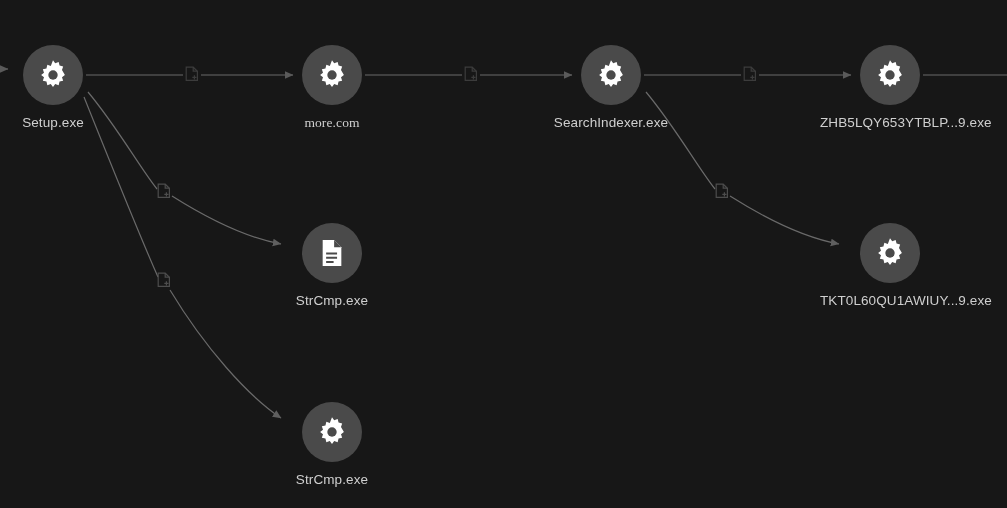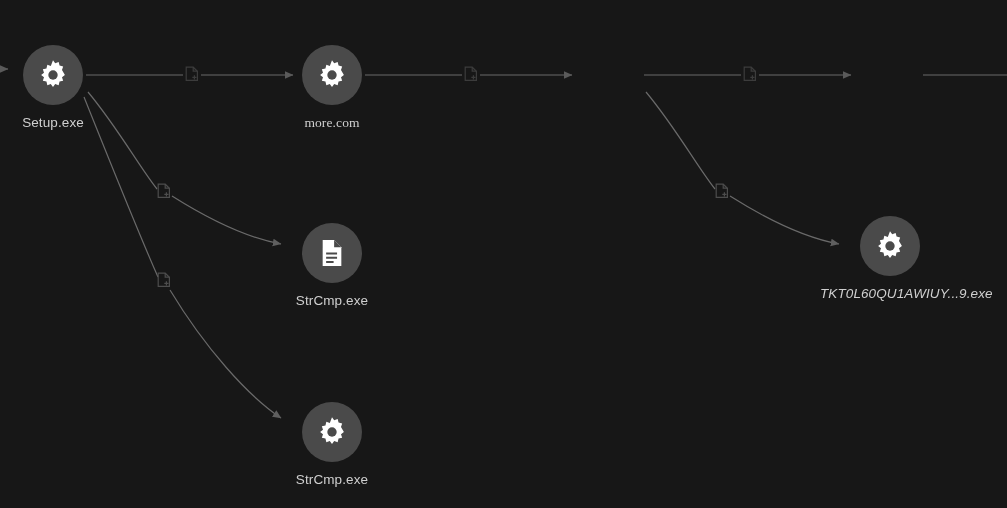--- a/index.html
+++ b/index.html
@@ -180,34 +180,52 @@
   <div class="node" style="left:332px; top:45px;font-family:Liberation Serif, serif;">
     <div class="node-circle">
       <svg width="34" height="34" viewBox="0 0 24 24">
         <path fill="#ffffff" d="M12 1.6l1.55 2.02 2.45-.82.62 2.54 2.55.6-.82 2.46L20.4 12l-2.05 1.6.82 2.46-2.55.6-.62 2.54-2.45-.82L12 20.4l-1.55-2.02-2.45.82-.62-2.54-2.55-.6.82-2.46L3.6 12l2.05-1.6-.82-2.46 2.55-.6.62-2.54 2.45.82z"></path>
         <circle cx="12" cy="12" r="3.3" fill="#4a4a4a"></circle>
       </svg>
     </div>
     <div class="node-label">more.com</div>
   </div>
 
-
+  <div class="node" style="left:611px; top:45px;">
+    <div class="node-circle">
+      <svg width="34" height="34" viewBox="0 0 24 24">
+        <path fill="#ffffff" d="M12 1.6l1.55 2.02 2.45-.82.62 2.54 2.55.6-.82 2.46L20.4 12l-2.05 1.6.82 2.46-2.55.6-.62 2.54-2.45-.82L12 20.4l-1.55-2.02-2.45.82-.62-2.54-2.55-.6.82-2.46L3.6 12l2.05-1.6-.82-2.46 2.55-.6.62-2.54 2.45.82z"></path>
+        <circle cx="12" cy="12" r="3.3" fill="#4a4a4a"></circle>
+      </svg>
+    </div>
+    <div class="node-label">SearchIndexer.exe</div>
+  </div>
+
+  <div class="node" style="left:890px; top:45px;">
+    <div class="node-circle">
+      <svg width="34" height="34" viewBox="0 0 24 24">
+        <path fill="#ffffff" d="M12 1.6l1.55 2.02 2.45-.82.62 2.54 2.55.6-.82 2.46L20.4 12l-2.05 1.6.82 2.46-2.55.6-.62 2.54-2.45-.82L12 20.4l-1.55-2.02-2.45.82-.62-2.54-2.55-.6.82-2.46L3.6 12l2.05-1.6-.82-2.46 2.55-.6.62-2.54 2.45.82z"></path>
+        <circle cx="12" cy="12" r="3.3" fill="#4a4a4a"></circle>
+      </svg>
+    </div>
+    <div class="node-label">ZHB5LQY653YTBLP...9.exe</div>
+  </div>
 
   <div class="node" style="left:332px; top:223px;">
     <div class="node-circle">
       <svg width="32" height="32" viewBox="0 0 24 24">
         <path fill="#ffffff" d="M5 2.2h8.6L19 7.6V21.8H5z"></path>
         <path fill="#4a4a4a" d="M13.6 2.2L19 7.6h-5.4z"></path>
         <path fill="#4a4a4a" d="M7.6 11.6h8.2v1.5H7.6zM7.6 14.8h8.2v1.5H7.6zM7.6 18h5.6v1.5H7.6z"></path>
       </svg>
     </div>
     <div class="node-label">StrCmp.exe</div>
   </div>
 
-  <div class="node" style="left:890px; top:216px;font-style:italic;">
+  <div class="node" style="left:890px; top:223px;">
     <div class="node-circle">
       <svg width="34" height="34" viewBox="0 0 24 24">
         <path fill="#ffffff" d="M12 1.6l1.55 2.02 2.45-.82.62 2.54 2.55.6-.82 2.46L20.4 12l-2.05 1.6.82 2.46-2.55.6-.62 2.54-2.45-.82L12 20.4l-1.55-2.02-2.45.82-.62-2.54-2.55-.6.82-2.46L3.6 12l2.05-1.6-.82-2.46 2.55-.6.62-2.54 2.45.82z"></path>
         <circle cx="12" cy="12" r="3.3" fill="#4a4a4a"></circle>
       </svg>
     </div>
     <div class="node-label">TKT0L60QU1AWIUY...9.exe</div>
   </div>
 
   <div class="node" style="left:332px; top:402px;">

